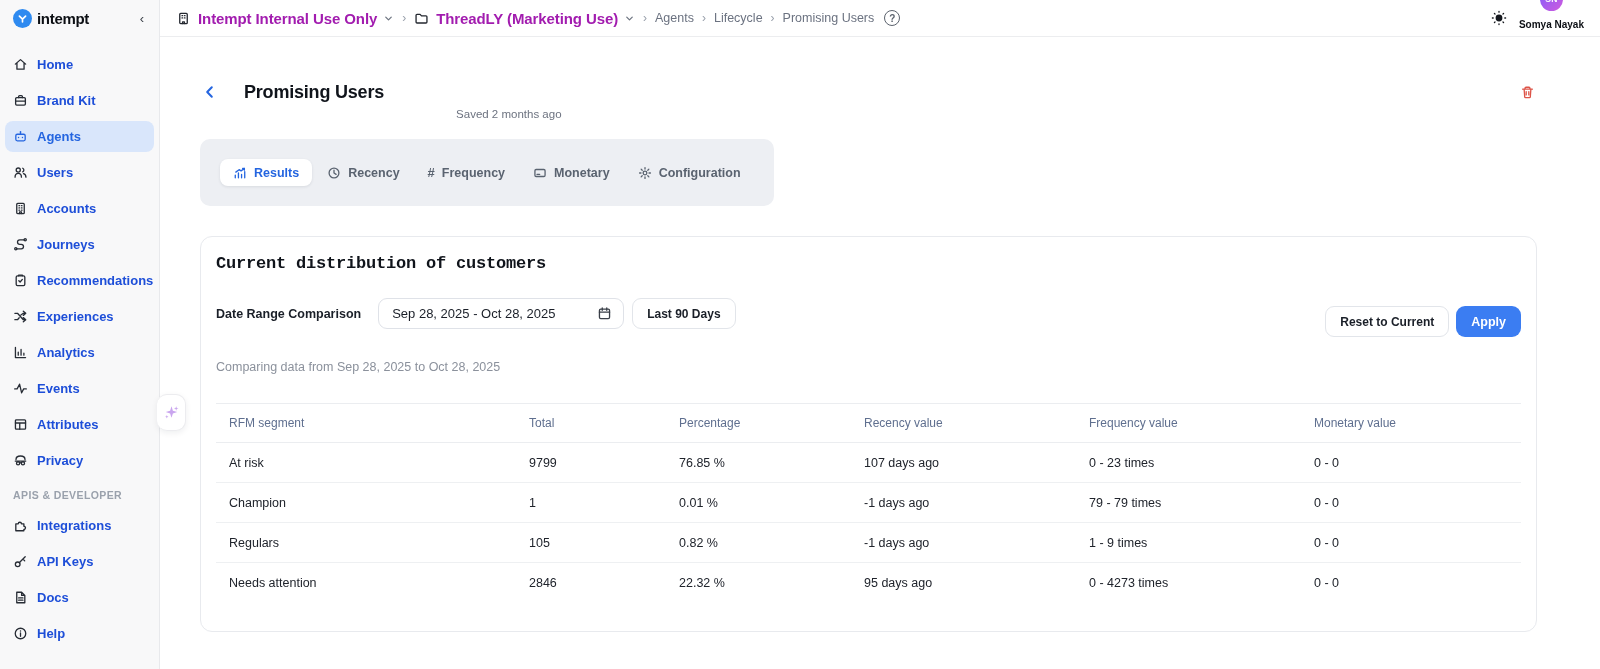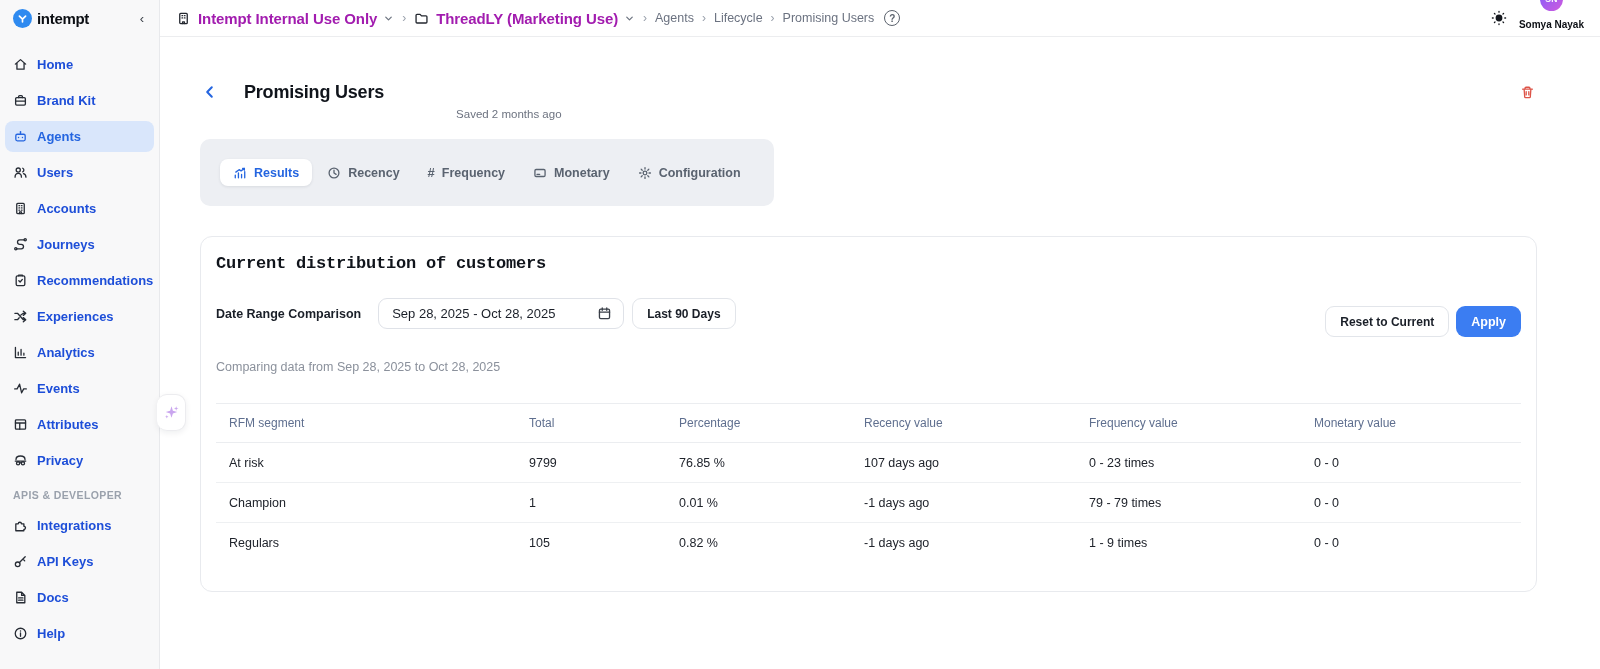--- a/index.html
+++ b/index.html
@@ -458,19 +458,27 @@
               <td>0 - 0</td>
             </tr>
             <tr>
               <td>Regulars</td>
               <td>105</td>
               <td>0.82 %</td>
               <td>-1 days ago</td>
               <td>1 - 9 times</td>
               <td>0 - 0</td>
             </tr>
+            <tr>
+              <td>Needs attention</td>
+              <td>2846</td>
+              <td>22.32 %</td>
+              <td>95 days ago</td>
+              <td>0 - 4273 times</td>
+              <td>0 - 0</td>
+            </tr>
           </tbody>
         </table>
       </div>
 
     </section>
   </div>
 </div>
 
 </body></html>

